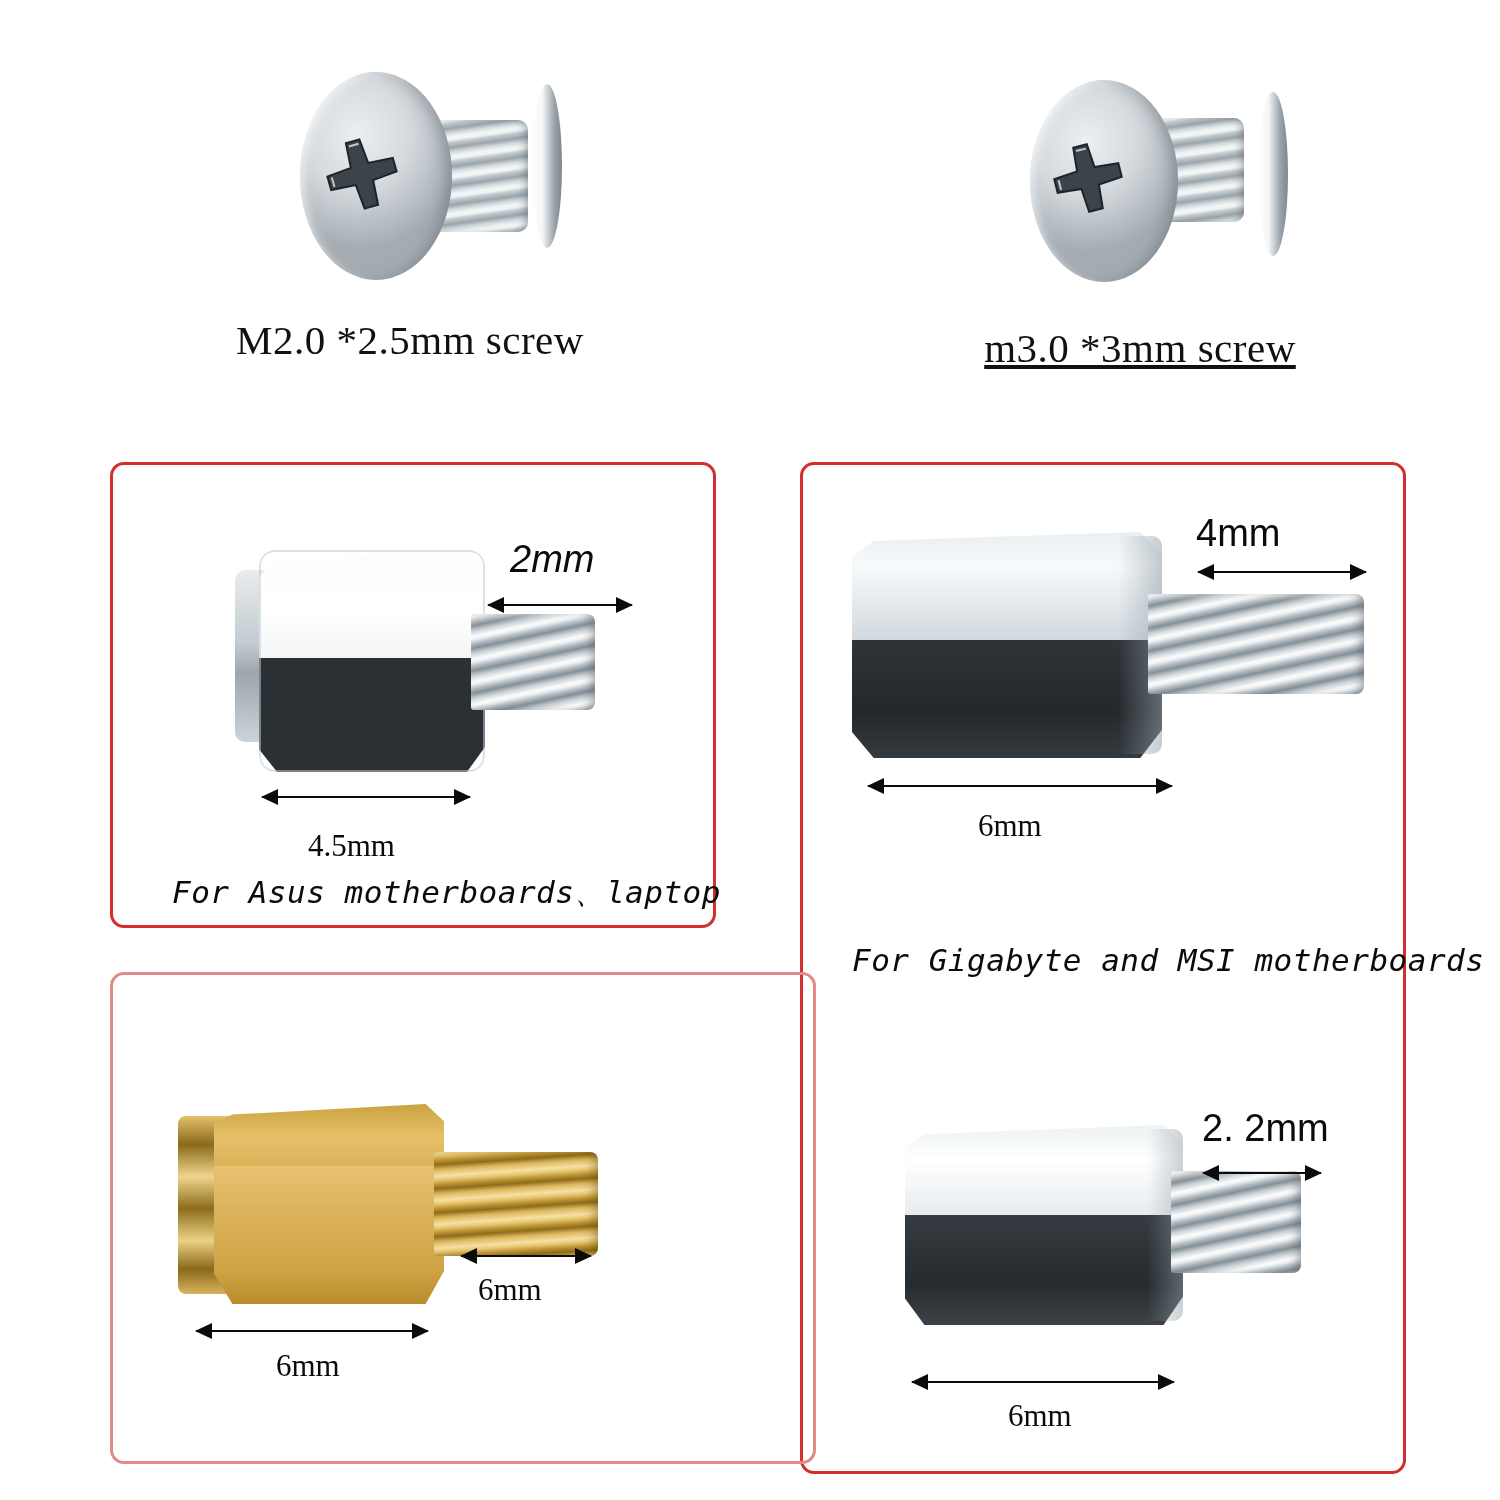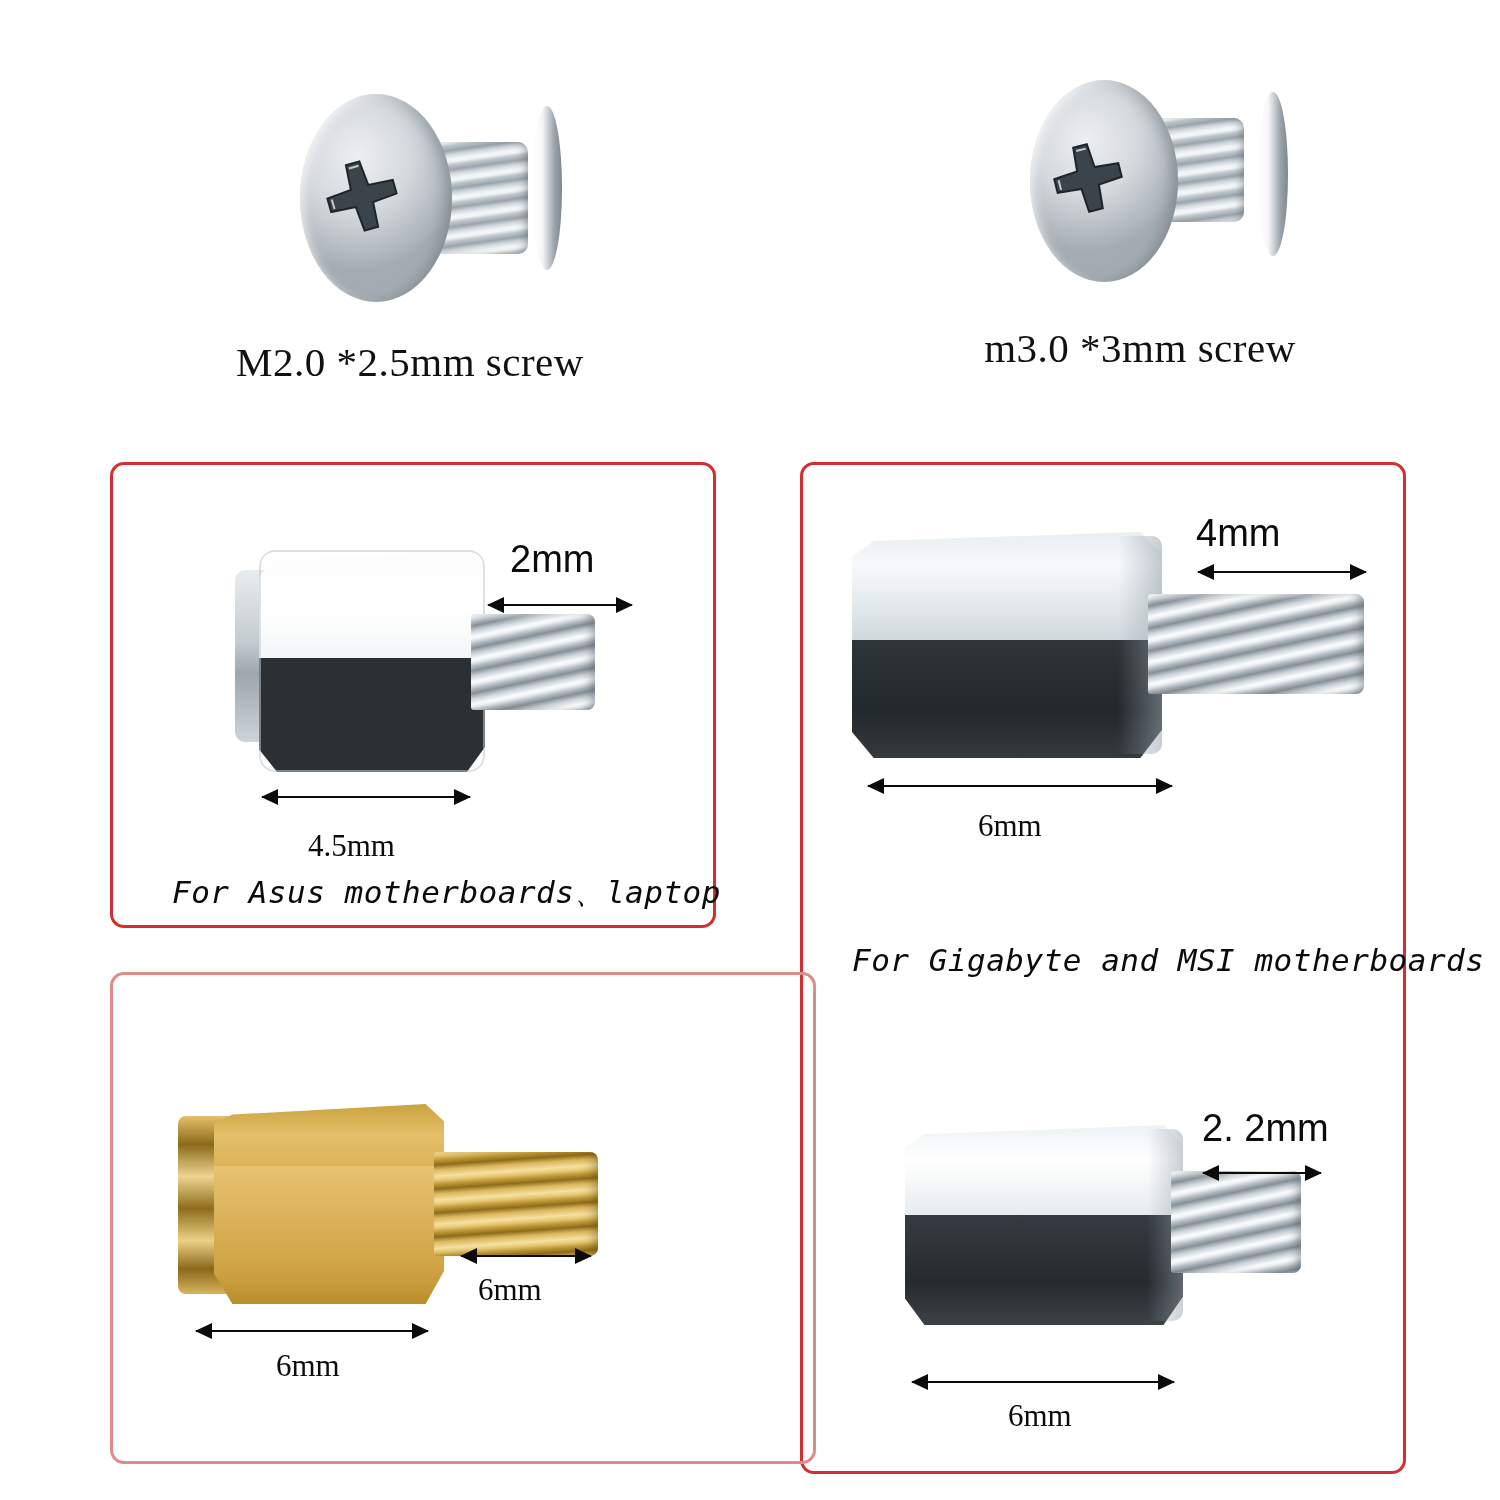--- a/index.html
+++ b/index.html
@@ -158,21 +158,21 @@
   .flange {
     position: absolute;
     border-radius: 6px;
   }
 </style>
 </head>
 <body>
 
 <div id="page">
 
-  <div class="screw-cell" style="left:110px; top:84px;">
+  <div class="screw-cell" style="left:110px; top:62px;">
     <div class="screw-art" style="transform: translateX(20px);">
       <div class="screw-shank"></div>
       <div class="screw-head"></div>
       <div class="screw-head-rim"></div>
       <svg width="260" height="230" viewBox="0 0 260 230" style="position:absolute;left:0;top:0;">
         <g transform="translate(62,112) rotate(-16)" fill="#3c444b" stroke="#1e2428" stroke-width="2">
           <path d="M -7,-34 L 7,-34 L 9,-9 L 34,-7 L 34,7 L 9,9 L 7,34 L -7,34 L -9,9 L -34,7 L -34,-7 L -9,-9 Z"></path>
         </g>
         <g transform="translate(62,112) rotate(-16)" fill="none" stroke="#f3f6f7" stroke-width="2" opacity="0.75">
           <path d="M -5,-30 L 5,-30 M -30,-5 L -30,5"></path>
@@ -189,21 +189,21 @@
       <div class="screw-head-rim" style="right:2px;"></div>
       <svg width="260" height="230" viewBox="0 0 260 230" style="position:absolute;left:0;top:0;">
         <g transform="translate(58,108) rotate(-14)" fill="#3c444b" stroke="#1e2428" stroke-width="2">
           <path d="M -7,-33 L 7,-33 L 9,-9 L 33,-7 L 33,7 L 9,9 L 7,33 L -7,33 L -9,9 L -33,7 L -33,-7 L -9,-9 Z"></path>
         </g>
         <g transform="translate(58,108) rotate(-14)" fill="none" stroke="#f3f6f7" stroke-width="2" opacity="0.75">
           <path d="M -5,-29 L 5,-29 M -29,-5 L -29,5"></path>
         </g>
       </svg>
     </div>
-    <div class="screw-caption" style="margin-top:24px;">m3.0 *3mm screw</div>
+    <div class="screw-caption" style="margin-top:24px;text-decoration:underline;">m3.0 *3mm screw</div>
   </div>
 
   <div class="panel" style="left:110px; top:462px; width:600px; height:460px; border:3px solid #d32f2f;">
   </div>
 
   <div class="standoff" style="left:235px; top:542px; width:360px; height:230px;">
 
     <div class="flange" style="left:0; top:28px; width:42px; height:172px;
                 background:linear-gradient(180deg,#e8ecee 0%,#c4ccd1 42%,#9da6ad 60%,#cdd4d9 100%);
                 border-radius:10px 0 0 10px;"></div>
@@ -216,21 +216,21 @@
                   clip-path: polygon(0% 0%, 100% 0%, 100% 78%, 92% 100%, 8% 100%, 0% 80%);"></div>
       <div style="position:absolute;left:0;top:0;width:100%;height:100%;
                   border-radius:16px;
                   box-shadow: inset 0 0 0 2px rgba(190,200,206,0.55);"></div>
     </div>
 
     <div class="thread thread-steel" style="left:236px; top:72px; width:124px; height:96px;"></div>
   </div>
 
   <div class="dim" style="left:488px; top:604px; width:144px;"></div>
-  <div class="lbl lbl-sans" style="left:510px; top:538px;">2mm</div>
+  <div class="lbl lbl-sans" style="left:510px; top:538px;font-style:italic;">2mm</div>
 
   <div class="dim" style="left:262px; top:796px; width:208px;"></div>
   <div class="lbl lbl-serif" style="left:308px; top:828px;">4.5mm</div>
 
   <div class="lbl lbl-mono" style="left:172px; top:872px;">For Asus motherboards、laptop</div>
 
   <div class="panel" style="left:800px; top:462px; width:600px; height:1006px; border:3px solid #d32f2f;">
   </div>
 
   <div class="standoff" style="left:852px; top:532px; width:512px; height:226px;">

